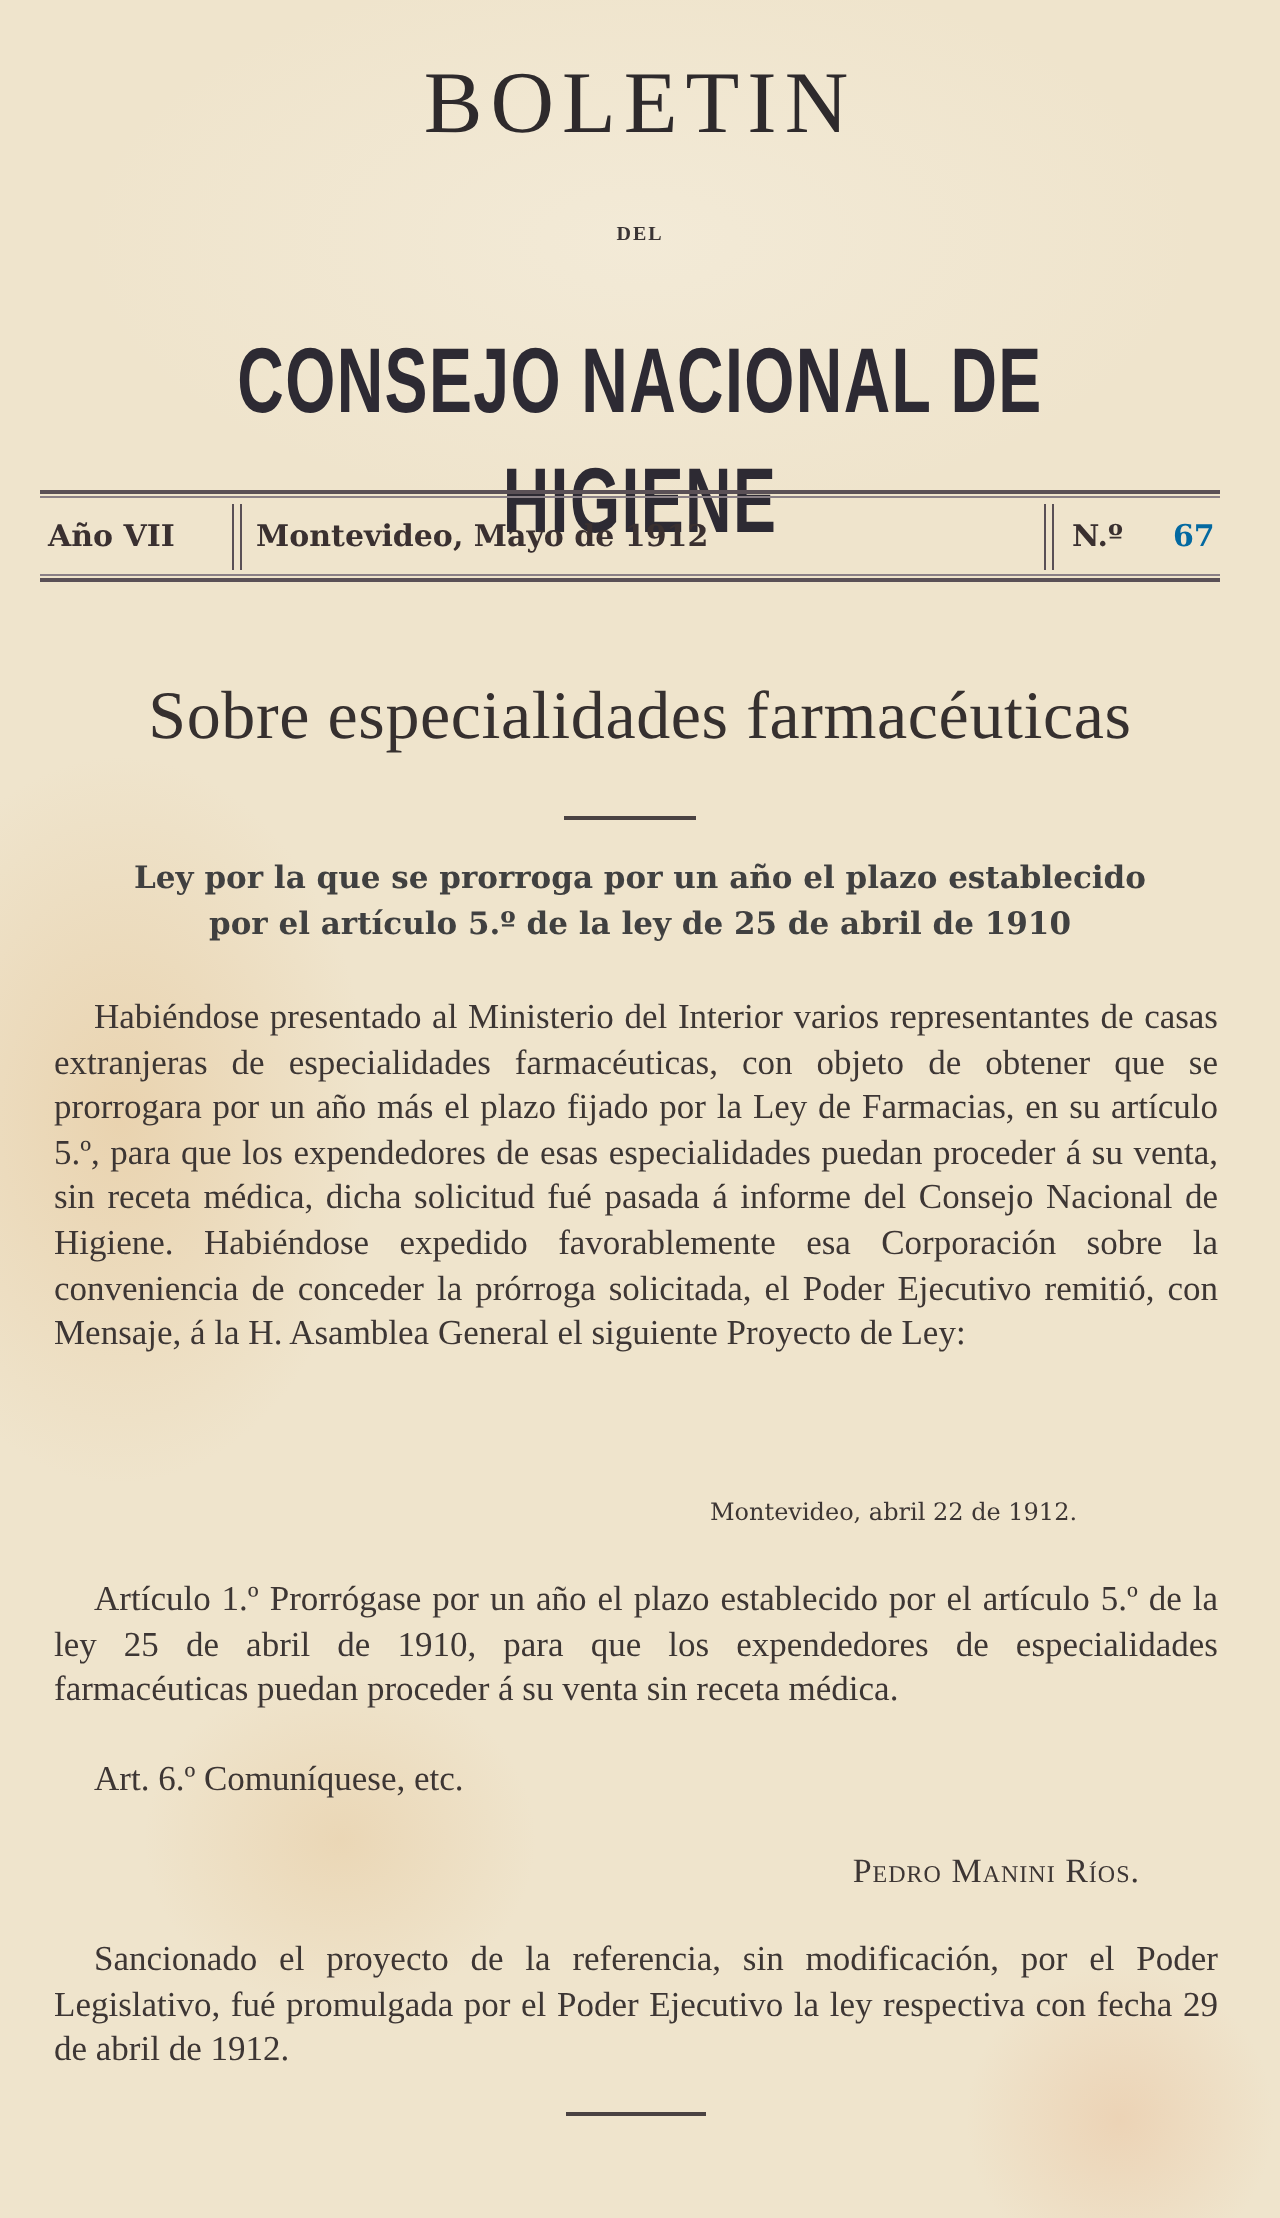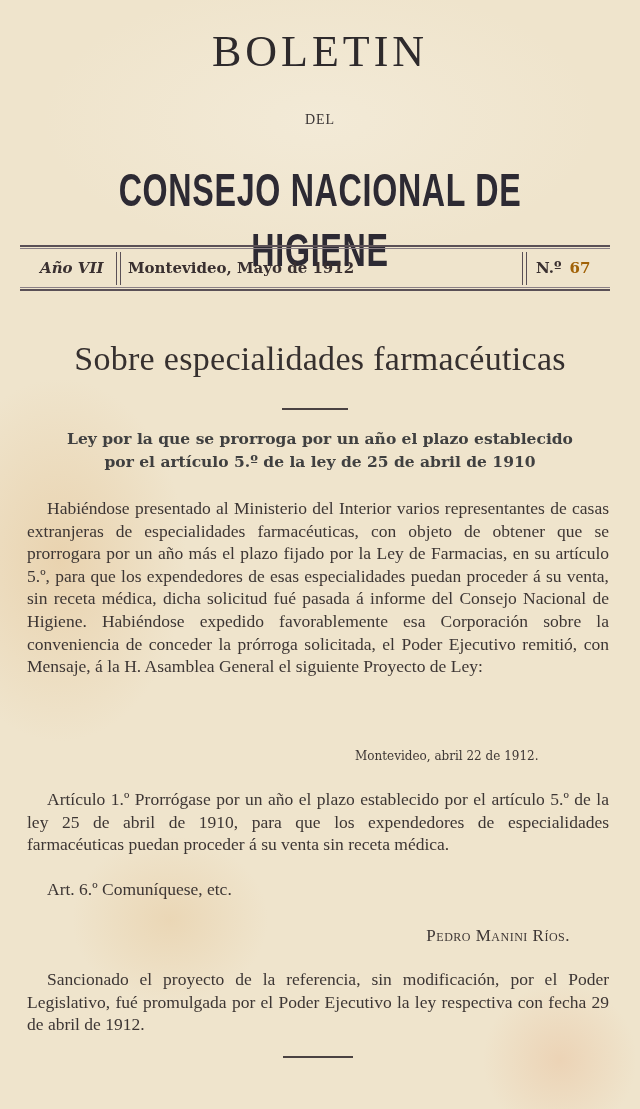--- a/index.html
+++ b/index.html
@@ -16,41 +16,41 @@
       font-family: "DejaVu Serif", serif;
     }
     .abs { position: absolute; }
     .center { left: 0; width: 640px; text-align: center; }
 
     .title-boletin {
       top: 26px; font-family: "Liberation Serif", serif;
       font-size: 44px; letter-spacing: 4px; color: #2e2a2c;
     }
     .title-del {
-      top: 112px; font-family: "Liberation Serif", serif; font-weight: normal;
-      font-size: 14px; letter-spacing: 1px; color: #3a3434;
+      top: 112px; font-family: "Liberation Serif", serif; font-weight: bold;
+      font-size: 10px; letter-spacing: 1px; color: #3a3434;
     }
     .title-consejo {
       top: 160px; font-family: "Liberation Sans", sans-serif; font-weight: bold;
       font-size: 46px; letter-spacing: 1px; color: #2d2a33;
       transform: scaleX(0.70); transform-origin: center; line-height: 60px;
     }
 
     .masthead { left: 20px; top: 245px; width: 590px; height: 46px; }
     .rule-top { position: absolute; left: 0; right: 0; top: 0; border-top: 2px solid #5a5056; border-bottom: 1px solid #8a8086; height: 1px; }
     .rule-bottom { position: absolute; left: 0; right: 0; bottom: 0; border-top: 1px solid #8a8086; border-bottom: 2px solid #5a5056; height: 1px; }
     .vsep { position: absolute; top: 7px; bottom: 6px; width: 3px; border-left: 1px solid #5a5056; border-right: 1px solid #5a5056; }
     .mast-cell {
       position: absolute; top: 14px; font-family: "DejaVu Serif", serif; font-weight: bold;
       font-size: 15px; color: #3a3030;
     }
-    .mast-year { left: 20px; font-style: italic; }
+    .mast-year { left: 4px; }
     .mast-place { left: 88px; width: 400px; text-align: left; margin-left: 20px; }
     .mast-no { left: 516px; }
-    .mast-no .num { color: #a16207; margin-left: 8px; }
+    .mast-no .num { color: #0369a1; margin-left: 25px; }
 
     .article-title {
       top: 340px; font-family: "Liberation Serif", serif;
       font-size: 34px; color: #36302f; letter-spacing: 0.3px;
     }
     .short-rule { height: 0; border-top: 2px solid #4a4242; }
     .rule-1 { left: 282px; top: 408px; width: 66px; }
     .rule-2 { left: 283px; top: 1056px; width: 70px; }
 
     .subtitle {

